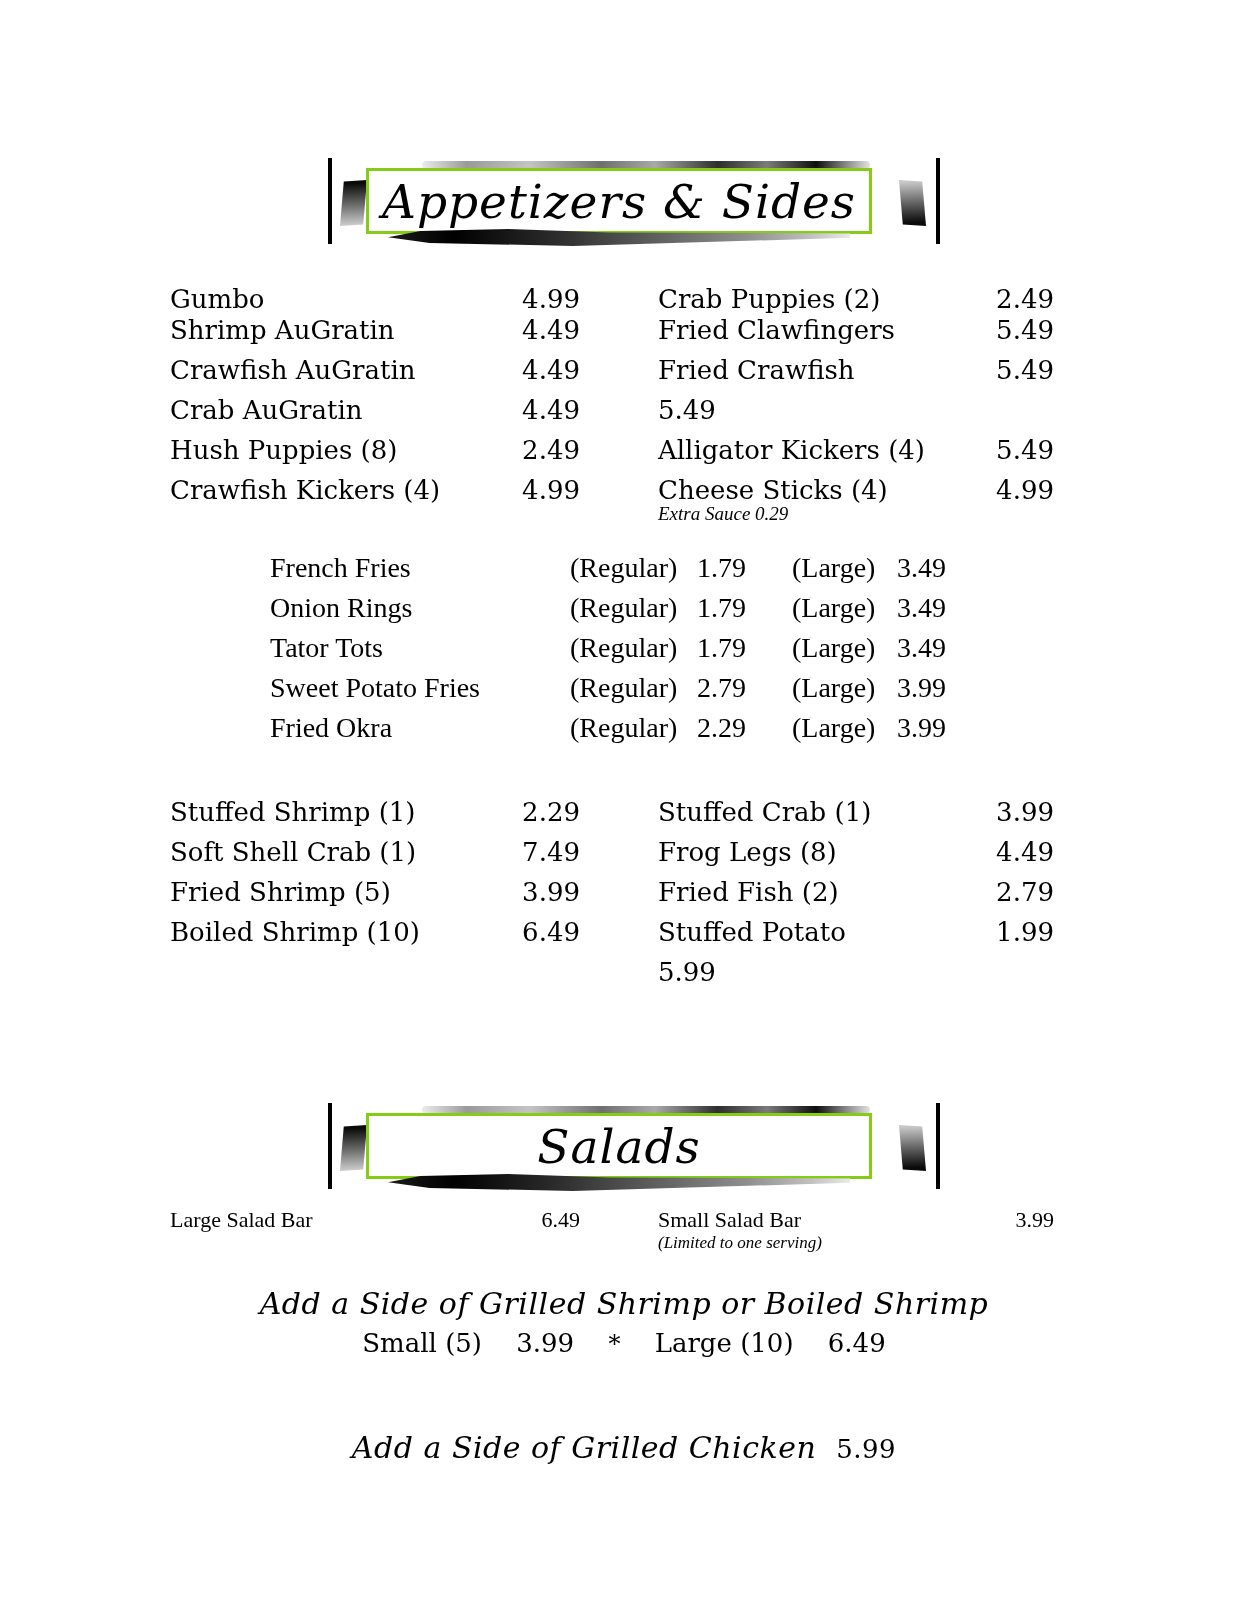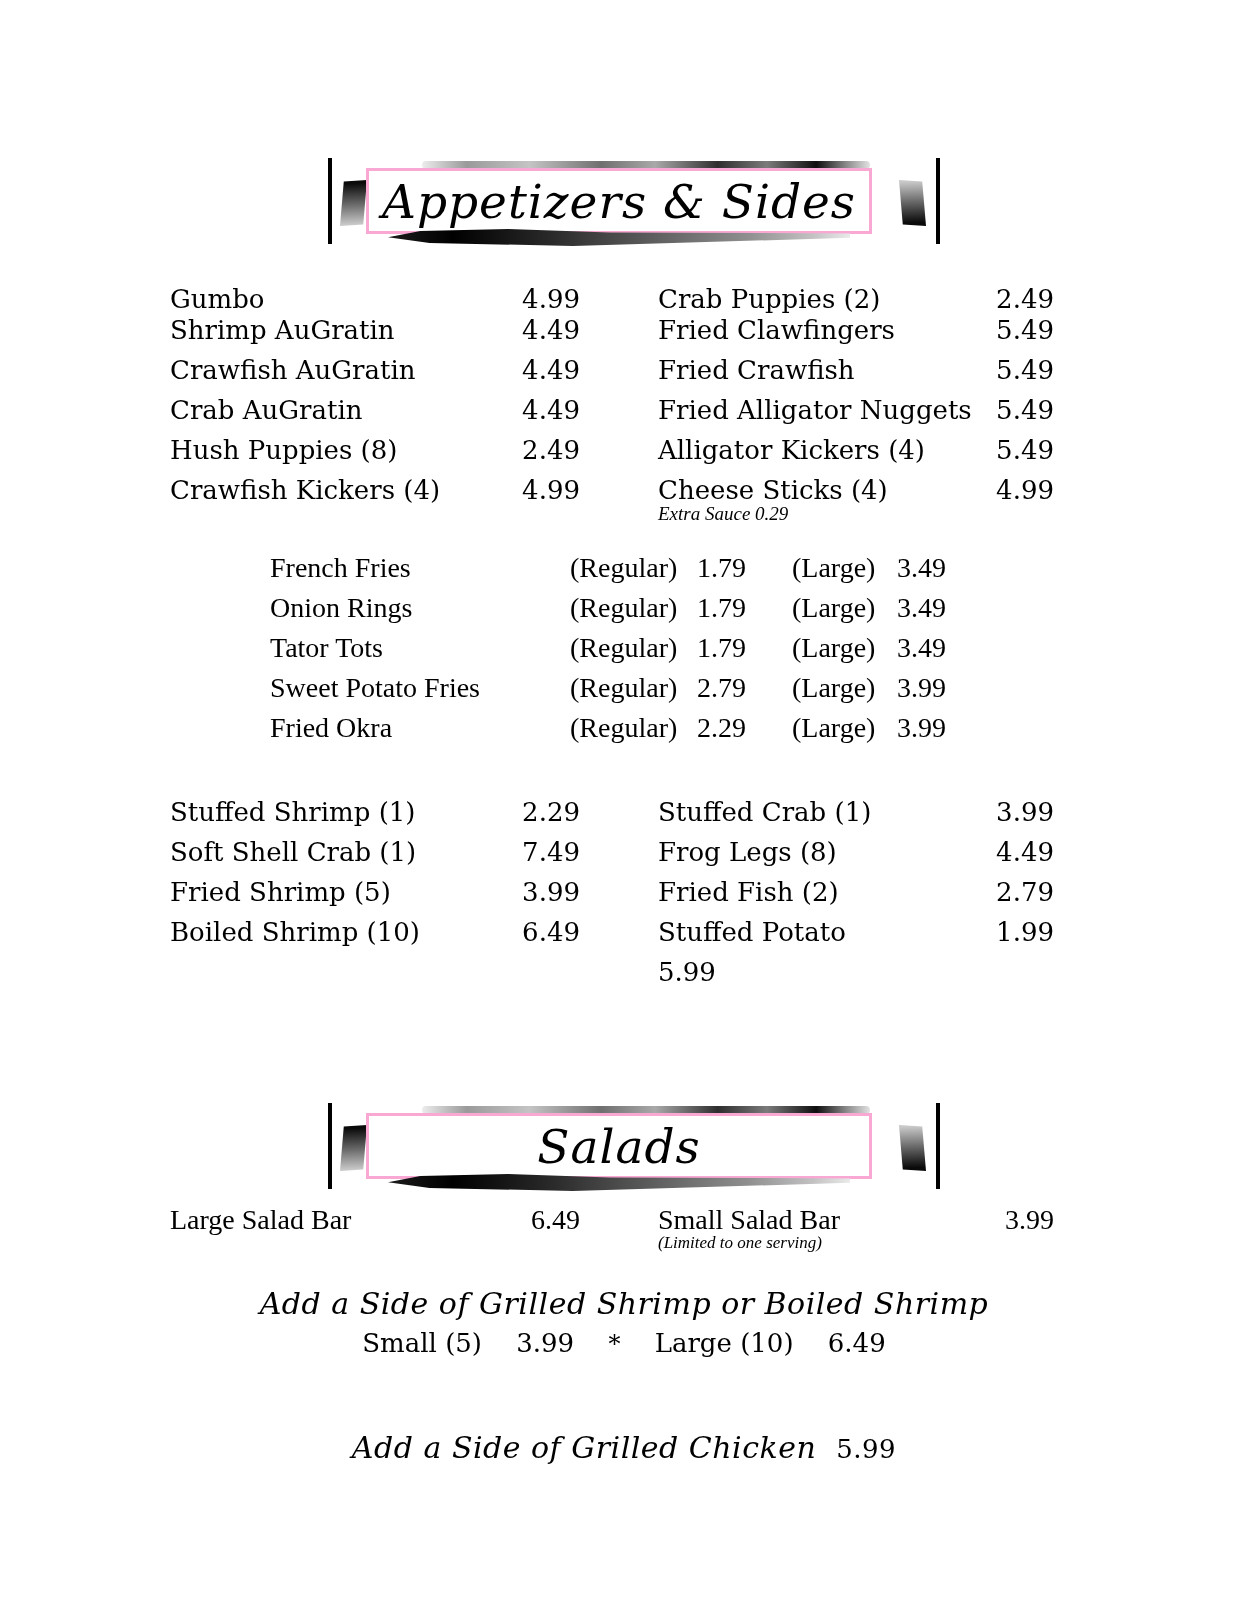--- a/index.html
+++ b/index.html
@@ -21,21 +21,21 @@
     clip-path:polygon(0% 0%,86% 3%,100% 100%,14% 97%);}
   .hdr .swoosh-top{position:absolute;left:422px;top:3px;width:448px;height:8px;
     border-radius:4px/50%;
     background:linear-gradient(90deg,#ececec,#9a9a9a 10%,#c4c4c4 24%,#6f6f6f 40%,
       #a9a9a9 52%,#2e2e2e 66%,#7b7b7b 77%,#0e0e0e 88%,#8f8f8f 95%,#e2e2e2 100%);}
   .hdr .swoosh-bottom{position:absolute;left:388px;top:71px;width:462px;height:17px;z-index:3;
     background:linear-gradient(90deg,#1c1c1c,#000 14%,#2b2b2b 36%,#5f5f5f 58%,
       #8f8f8f 78%,#c2c2c2 92%,#eaeaea 100%);
     clip-path:polygon(0% 48%,7% 12%,26% 0%,48% 20%,100% 26%,100% 52%,40% 100%,9% 82%);}
   .hdr .box{position:absolute;left:366px;top:10px;width:500px;height:60px;
-    border:3px solid #f9a8d4;background:#fff;display:flex;align-items:center;
+    border:3px solid #84cc16;background:#fff;display:flex;align-items:center;
     justify-content:center;z-index:2;}
   .hdr .title{font-style:italic;font-size:47px;letter-spacing:1px;white-space:nowrap;}
 
   
   .dualrow{position:absolute;left:170px;width:884px;height:34px;
     font-size:26px;line-height:30px;}
   .dualrow .col-l{position:absolute;left:0;top:0;width:410px;
     display:flex;justify-content:space-between;}
   .dualrow .col-r{position:absolute;left:488px;top:0;width:396px;
     display:flex;justify-content:space-between;}
@@ -47,21 +47,21 @@
   
   .friesrow{position:absolute;left:270px;display:flex;align-items:flex-end;
     font-family:"Liberation Serif",serif;font-size:28px;line-height:30px;white-space:nowrap;}
   .friesrow .fname{width:300px;}
   .friesrow .fsize1{width:112px;}
   .friesrow .fp1{width:64px;text-align:right;}
   .friesrow .fsize2{margin-left:46px;width:88px;}
   .friesrow .fp2{width:66px;text-align:right;}
 
   
-  .cond{font-family:"Liberation Serif",serif;font-size:28px;}
+  .cond{font-family:"Liberation Serif",serif;font-size:22px;}
 
   
   .addon-script{position:absolute;left:0;width:1248px;text-align:center;
     font-style:italic;font-size:30px;letter-spacing:0.5px;white-space:nowrap;}
   .addon-detail{position:absolute;left:0;width:1248px;text-align:center;
     font-size:26px;white-space:nowrap;}
   .addon-detail span{margin:0 13px;}
   .addon-detail .sep{font-size:24px;}
   .price-roman{font-style:normal;font-size:26px;margin-left:20px;
     font-family:"DejaVu Serif",serif;}
@@ -112,21 +112,20 @@
       <span class="nm">Fried Crawfish</span>
       <span class="pr">5.49</span>
     </div>
   </div>
   <div class="dualrow" style="top:395px">
     <div class="col-l">
       <span class="nm">Crab AuGratin</span>
       <span class="pr">4.49</span>
     </div>
     <div class="col-r">
-      <span class="nm">Fried Alligator Nuggets</span>
       <span class="pr">5.49</span>
     </div>
   </div>
   <div class="dualrow" style="top:435px">
     <div class="col-l">
       <span class="nm">Hush Puppies (8)</span>
       <span class="pr">2.49</span>
     </div>
     <div class="col-r">
       <span class="nm">Alligator Kickers (4)</span>

